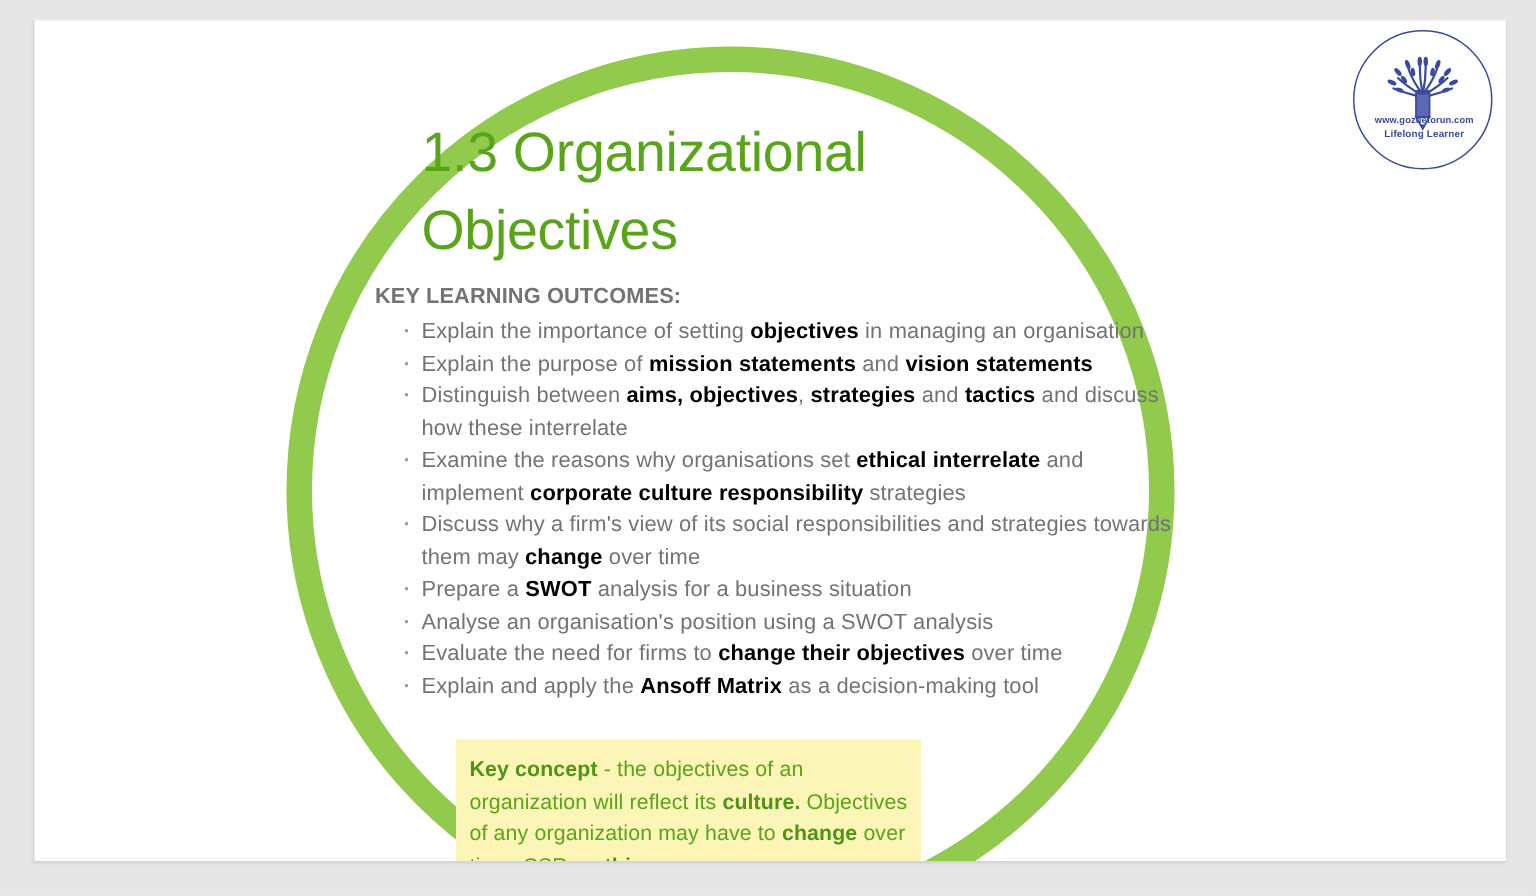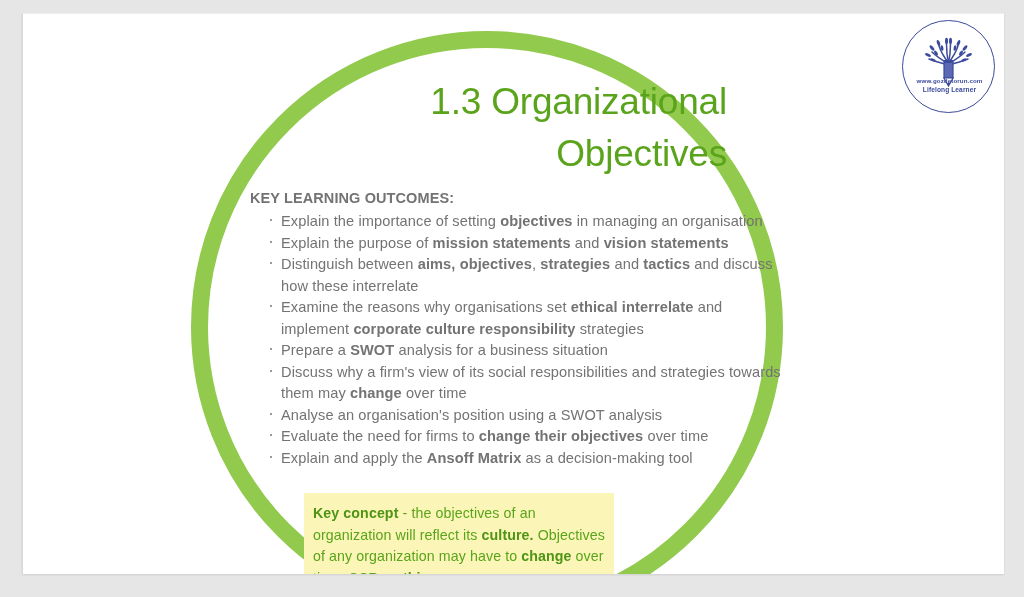--- a/index.html
+++ b/index.html
@@ -44,24 +44,24 @@
     height: 592px;
     border-radius: 50%;
     border: 17px solid #91ca4c;
     box-sizing: border-box;
     pointer-events: none;
   }
 
   
   #title {
     position: absolute;
-    left: 244px;
+    left: 258px;
     top: 62px;
     width: 460px;
-    text-align: right;
+    text-align: left;
     color: #5aa41b;
     font-size: 37px;
     line-height: 52px;
     font-weight: 400;
     letter-spacing: -0.2px;
   }
 
   
   #outcomes {
     position: absolute;
@@ -93,21 +93,21 @@
   ul.outcome-list li::before {
     content: "\00B7";
     position: absolute;
     left: 0;
     top: -2px;
     font-size: 18px;
     color: #8c8c8c;
     line-height: 21.5px;
   }
   ul.outcome-list li b {
-    color: #737373;
+    color: #000000;
     font-weight: bold;
   }
 
   
   #key-concept {
     position: absolute;
     left: 281px;               
     top: 479px;                
     width: 310px;
     padding: 10px 9px 8px 9px;
@@ -170,22 +170,22 @@
 
     <div id="title">1.3 Organizational Objectives</div>
 
     <div id="outcomes">
       <div id="outcomes-heading">KEY LEARNING OUTCOMES:</div>
       <ul class="outcome-list">
           <li>Explain the importance of setting <b>objectives</b> in managing an organisation</li>
           <li>Explain the purpose of <b>mission statements</b> and <b>vision statements</b></li>
           <li>Distinguish between <b>aims, objectives</b>, <b>strategies</b> and <b>tactics</b> and discuss how these interrelate</li>
           <li>Examine the reasons why organisations set <b>ethical interrelate</b> and implement <b>corporate culture responsibility</b> strategies</li>
+          <li>Discuss why a firm's view of its social responsibilities and strategies towards them may <b>change</b> over time</li>
           <li>Prepare a <b>SWOT</b> analysis for a business situation</li>
-          <li>Discuss why a firm's view of its social responsibilities and strategies towards them may <b>change</b> over time</li>
           <li>Analyse an organisation's position using a SWOT analysis</li>
           <li>Evaluate the need for firms to <b>change their objectives</b> over time</li>
           <li>Explain and apply the <b>Ansoff Matrix</b> as a decision-making tool</li>
         </ul>
     </div>
 
     <div id="key-concept"><b>Key concept</b> - the objectives of an organization will reflect its <b>culture.</b> Objectives of any organization may have to <b>change</b> over time. CSR = <b>ethics</b>.</div>
 
     <div id="logo">
       <svg width="91" height="91" viewBox="0 0 91 91">

